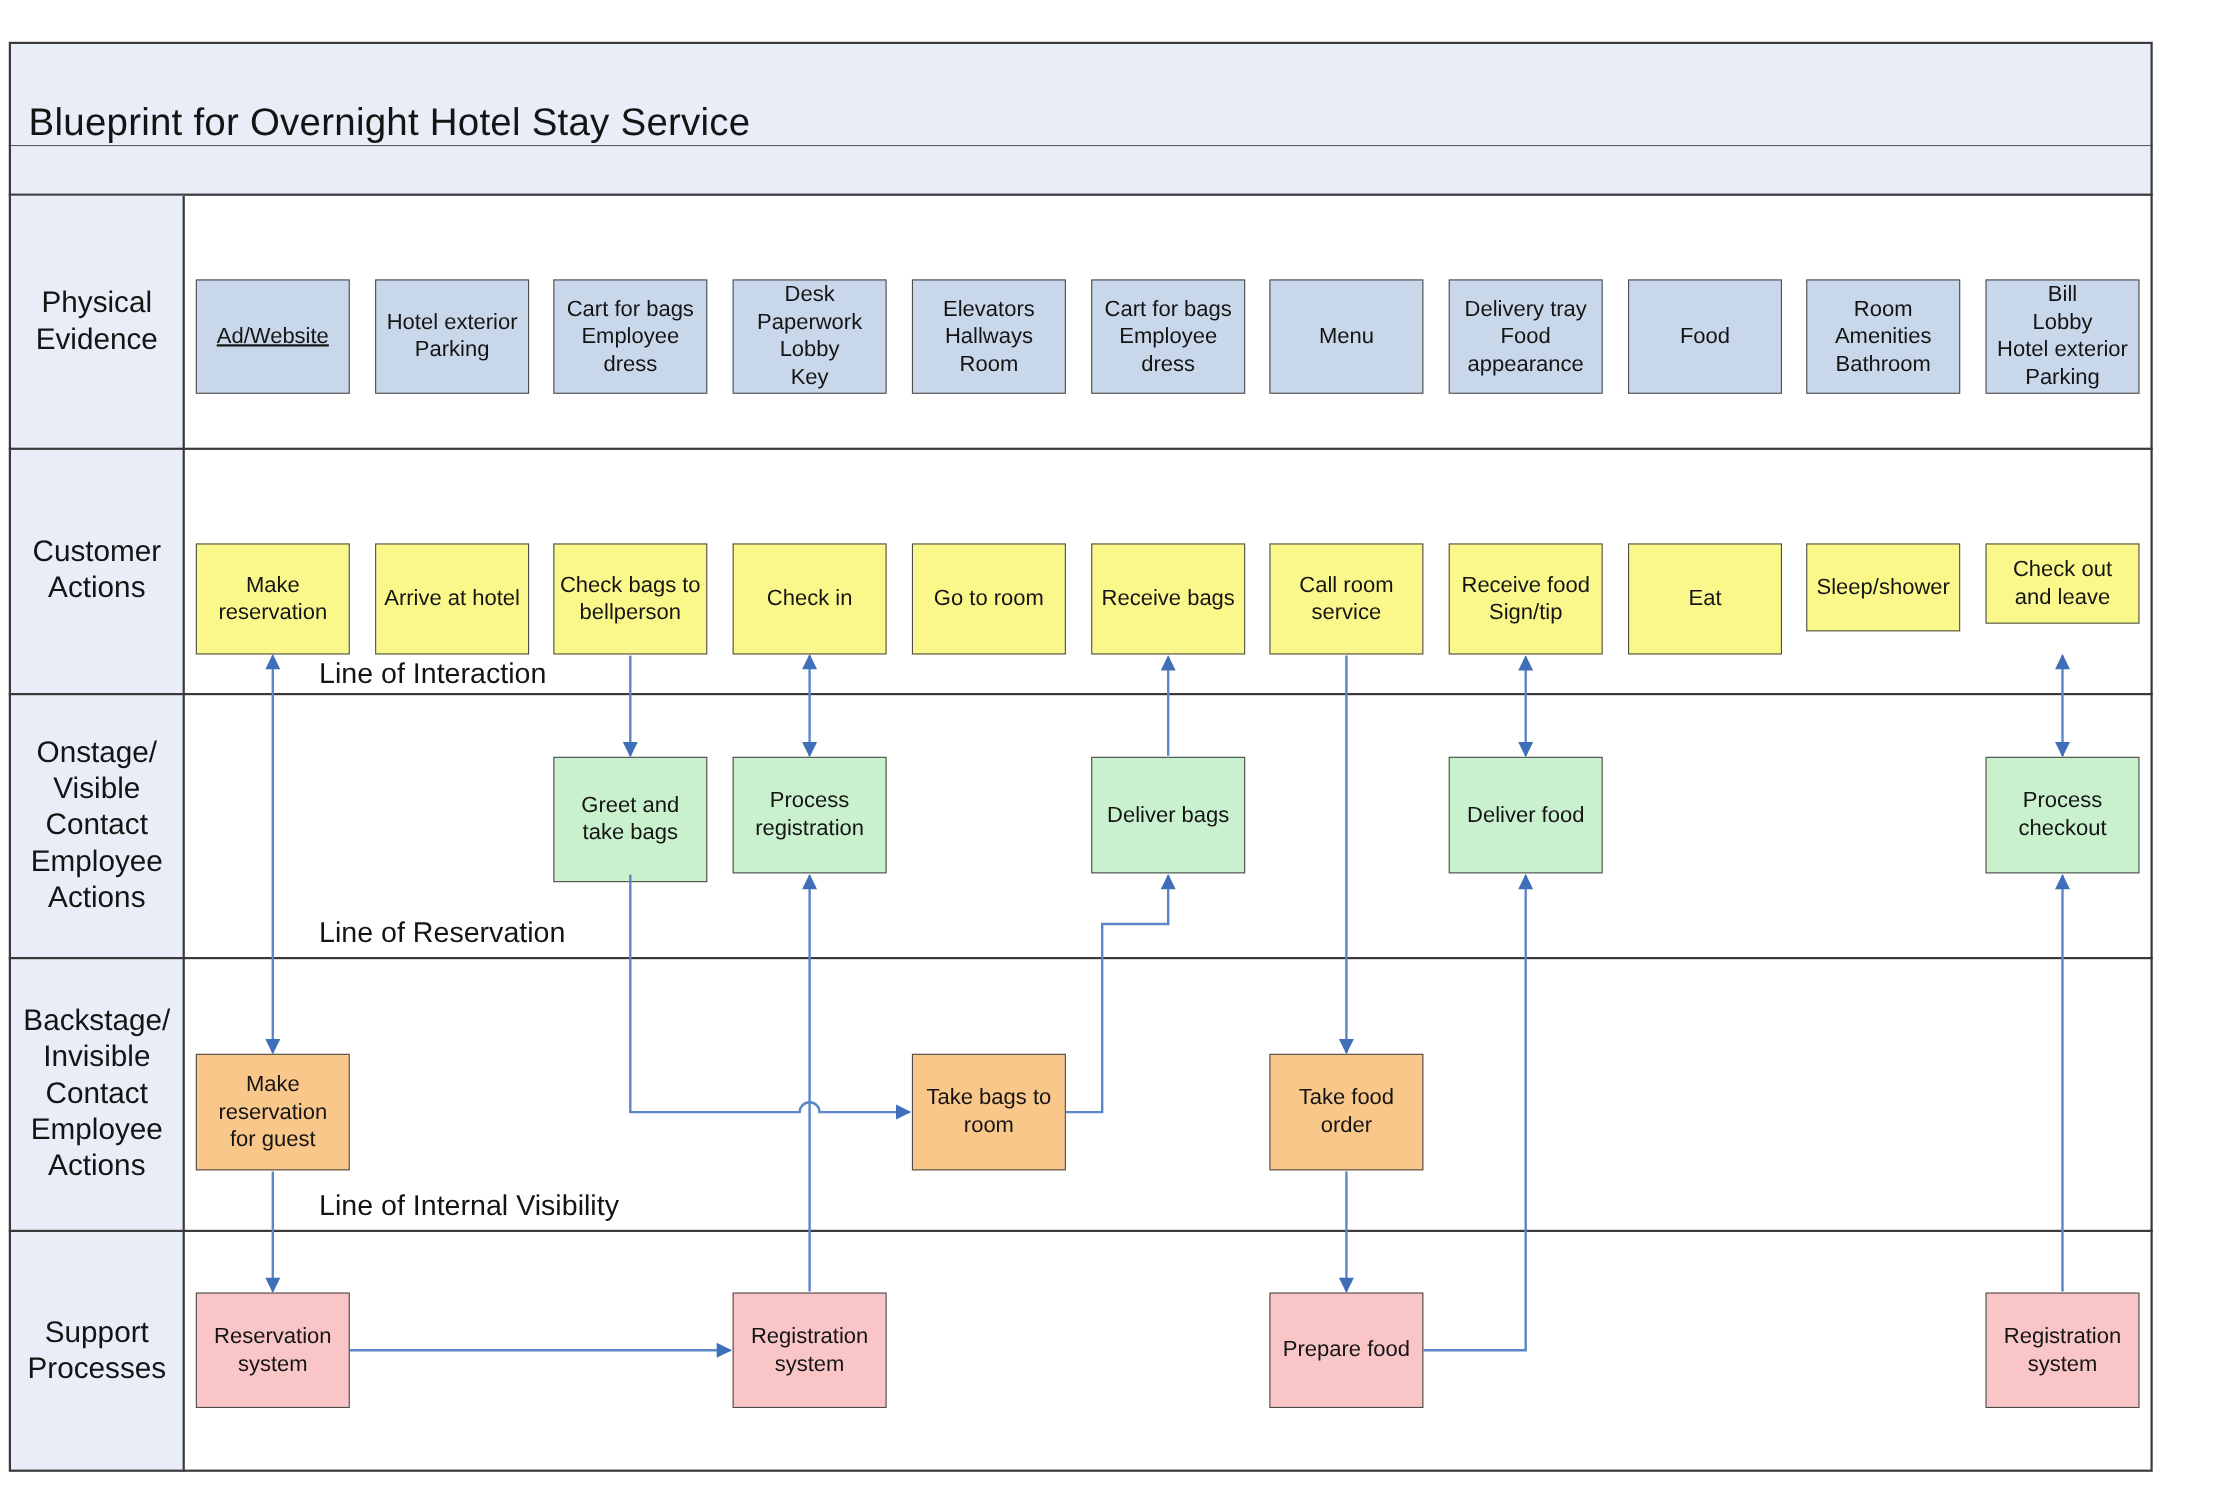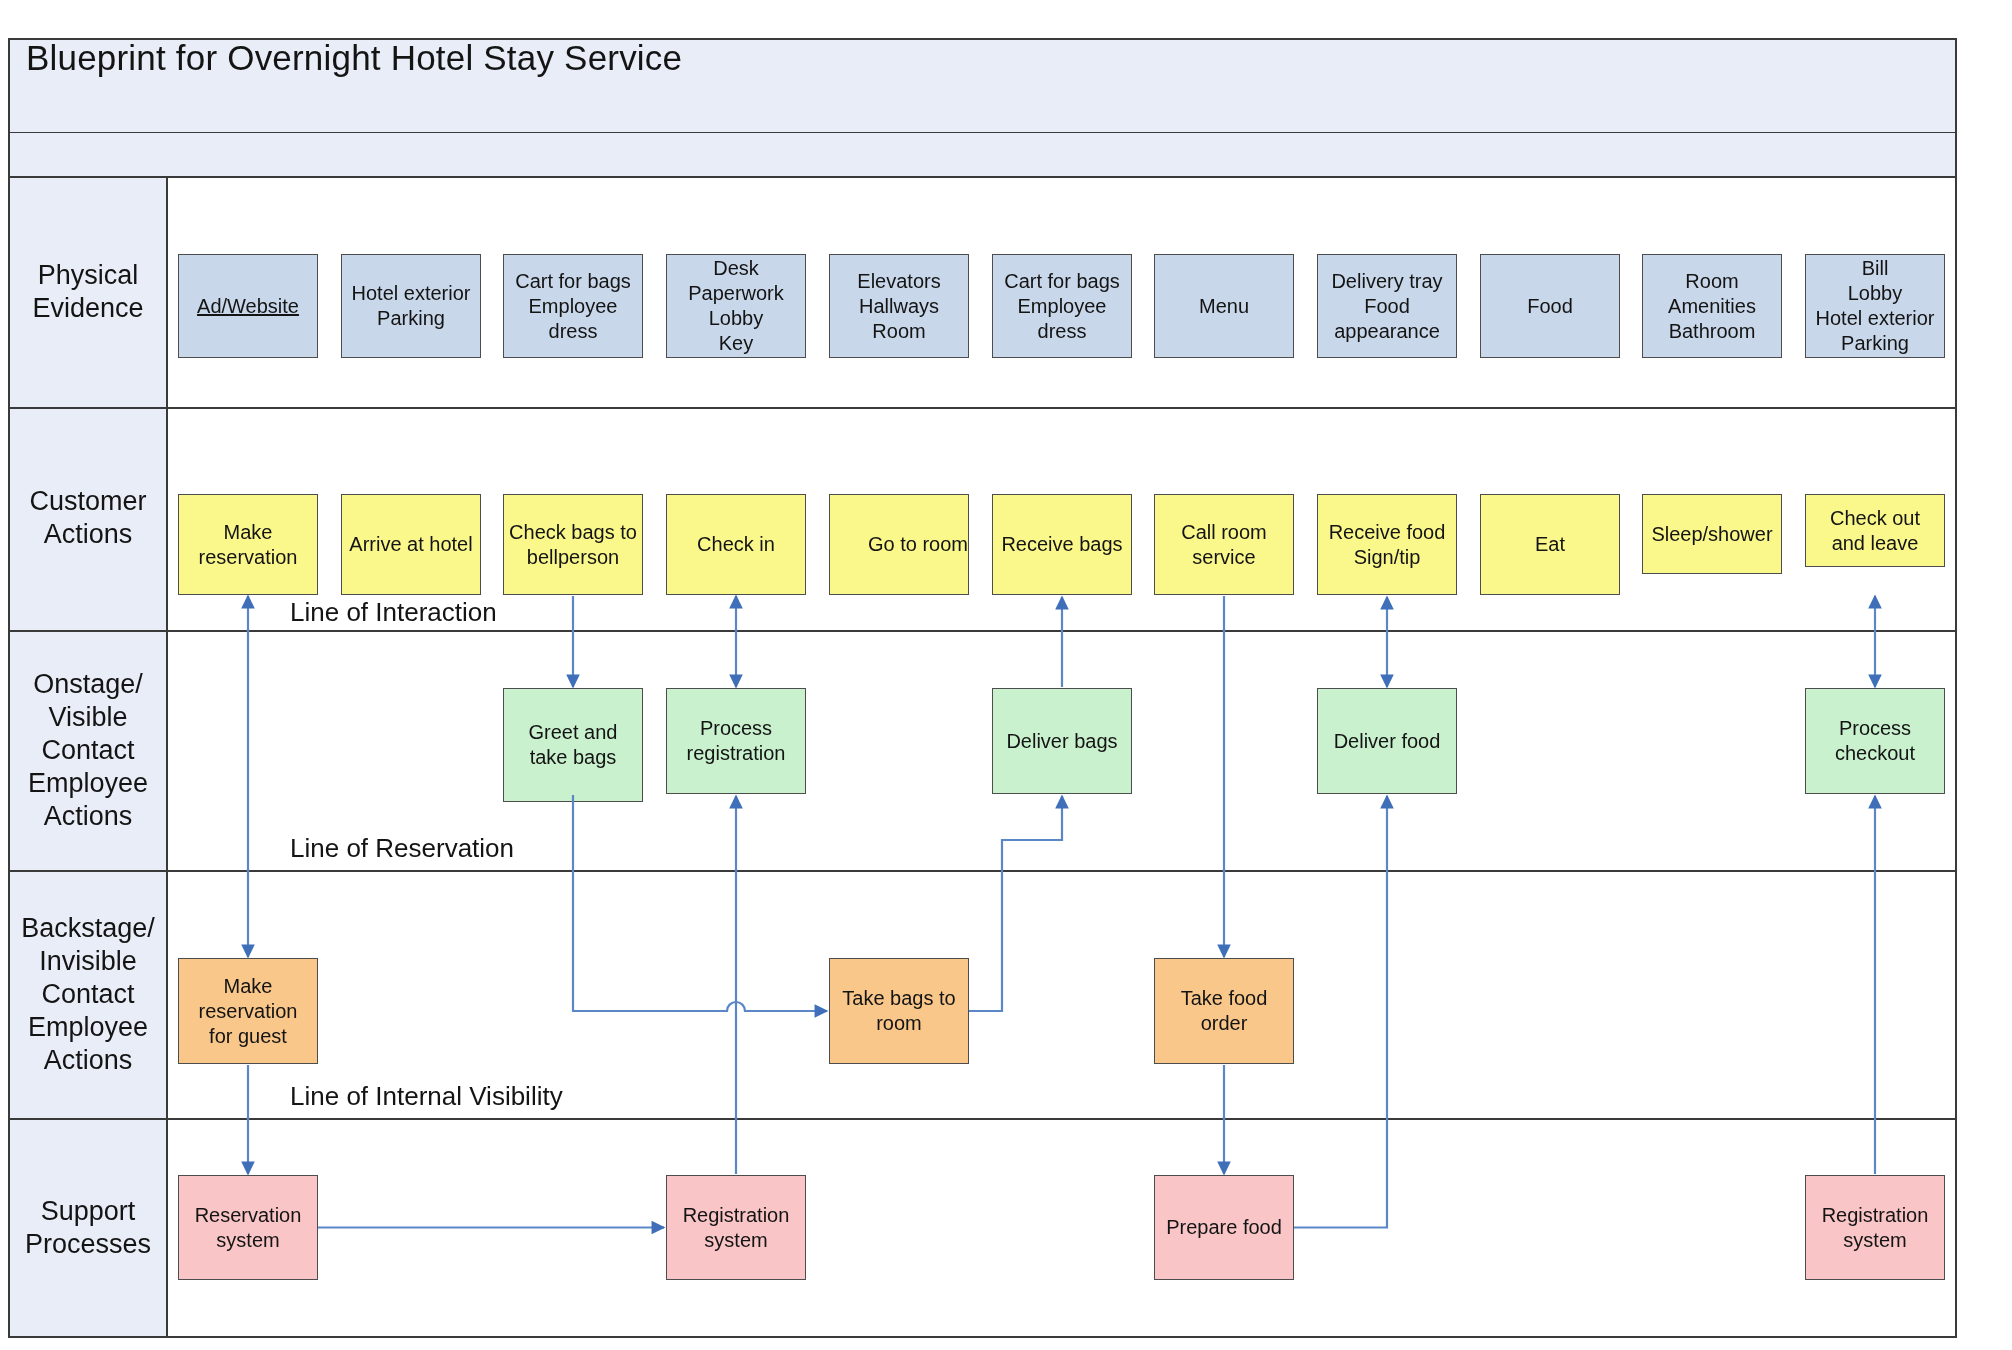--- a/index.html
+++ b/index.html
@@ -6,21 +6,21 @@
   #stage{
     position:relative; width:2012px; height:1350px; overflow:hidden;
     font-family:"Liberation Sans","DejaVu Sans",sans-serif;
     background:#ffffff; color:#141414;
   }
   
   .frame{position:absolute; left:8px; top:38px; width:1949px; height:1300px;
          border:2.5px solid #3a3a3a; box-sizing:border-box;}
   .titlebar{position:absolute; left:8px; top:38px; width:1949px; height:95px;
             background:var(--band); border-bottom:1.5px solid #3a3a3a; box-sizing:border-box;
-            display:flex; align-items:flex-start; padding-left:18px; font-size:35px; letter-spacing:.2px;}
+            display:flex; align-items:flex-end; padding-left:18px; font-size:35px; letter-spacing:.2px;}
   .spacer-row{position:absolute; left:8px; top:133px; width:1949px; height:45px;
             background:var(--band); border-bottom:2px solid #3a3a3a; box-sizing:border-box;}
   .labelcol{position:absolute; left:8px; top:178px; width:160px; height:1160px;
             background:var(--band); border-right:2px solid #3a3a3a; box-sizing:border-box;}
   .hline{position:absolute; left:8px; width:1949px; height:0; border-top:2px solid #3a3a3a;}
   .hline.heavy{border-top-width:2.5px;}
   .lane-label{position:absolute; left:8px; width:160px; transform:translateY(-50%);
               text-align:center; font-size:27px; line-height:33px; white-space:pre-line;}
   .line-label{position:absolute; transform:translateY(-50%); font-size:26px; white-space:nowrap;}
   .box{position:absolute; width:140px; box-sizing:border-box; border:1.6px solid #4d4d4d;
@@ -129,21 +129,21 @@
     <div class="box ca" style="left: 341px; top: 494px; height: 101px;">
       <span>Arrive at hotel</span>
     </div>
     <div class="box ca" style="left: 503px; top: 494px; height: 101px;">
       <span>Check bags to</span>
       <span>bellperson</span>
     </div>
     <div class="box ca" style="left: 666px; top: 494px; height: 101px;">
       <span>Check in</span>
     </div>
-    <div class="box ca" style="left: 829px; top: 494px; height: 101px; align-items: flex-end;">
+    <div class="box ca" style="left: 829px; top: 494px; height: 101px;">
       <span>Go to room</span>
     </div>
     <div class="box ca" style="left: 992px; top: 494px; height: 101px;">
       <span>Receive bags</span>
     </div>
     <div class="box ca" style="left: 1154px; top: 494px; height: 101px;">
       <span>Call room</span>
       <span>service</span>
     </div>
     <div class="box ca" style="left: 1317px; top: 494px; height: 101px;">

